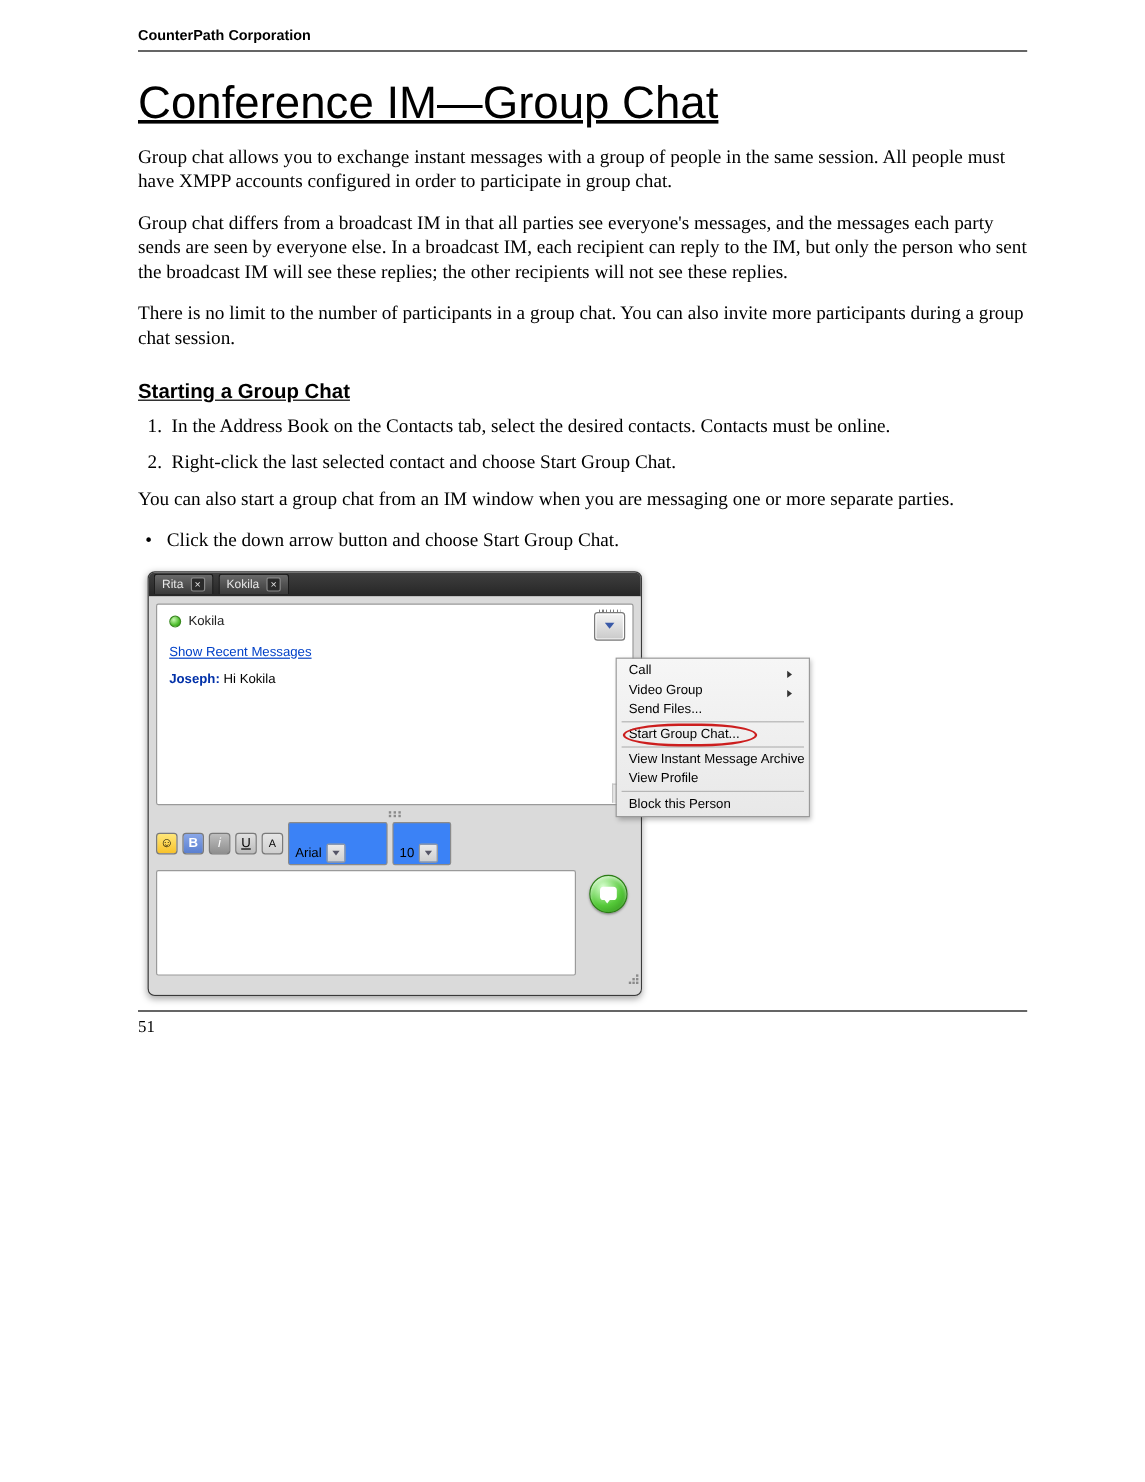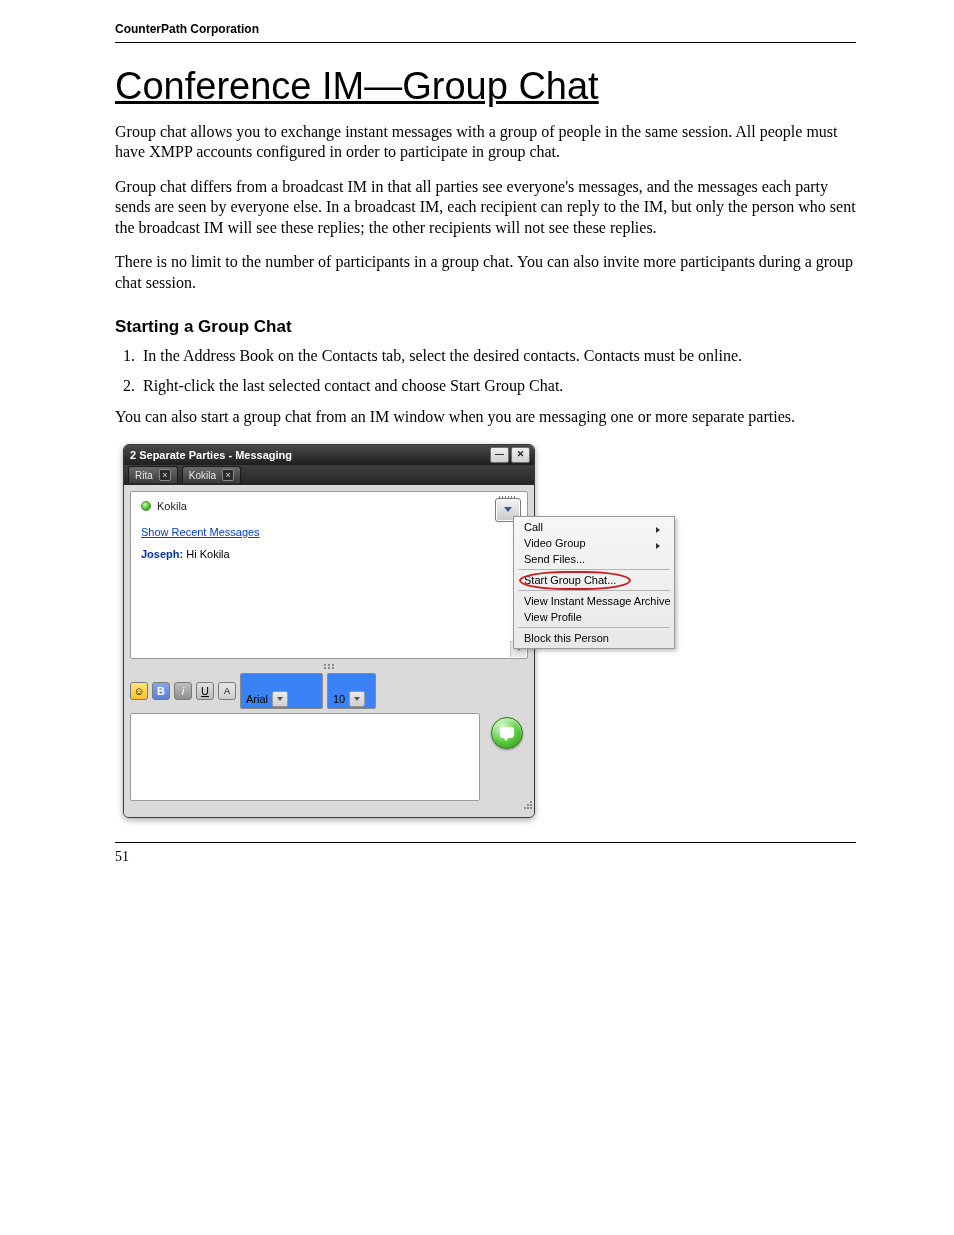--- a/index.html
+++ b/index.html
@@ -35,20 +35,21 @@
   p.body {
     font-size: 16px;
     line-height: 1.28;
     margin: 0 0 14px 0;
   }
   h2.sub {
     font-family: Arial, Helvetica, sans-serif;
     font-weight: bold;
     font-size: 17px;
     margin: 24px 0 10px 0;
+    text-decoration: underline;
   }
   ol.steps {
     margin: 0 0 10px 0;
     padding-left: 24px;
     font-size: 16px;
   }
   ol.steps li { margin-bottom: 12px; padding-left: 4px; }
   ul.bullets {
     list-style: none;
     margin: 0 0 14px 0;
@@ -374,28 +375,26 @@
 
   <h2 class="sub">Starting a Group Chat</h2>
 
   <ol class="steps">
     <li>In the Address Book on the Contacts tab, select the desired contacts. Contacts must be online.</li>
     <li>Right-click the last selected contact and choose Start Group Chat.</li>
   </ol>
 
   <p class="body">You can also start a group chat from an IM window when you are messaging one or more separate parties.</p>
 
+  <ul class="bullets">
+    <li>Click the down arrow button and choose Start Group Chat.</li>
+  </ul>
 
   <div class="shot-wrap">
     <div class="app-window">
-      <div class="titlebar">
-        <span class="tb-title">2 Separate Parties - Messaging</span>
-        <span class="win-btn">—</span>
-        <span class="win-btn">✕</span>
-      </div>
       <div class="tabstrip">
         <div class="tab active">
           <span class="tab-label">Rita</span>
           <span class="tab-x">×</span>
         </div>
         <div class="tab active">
           <span class="tab-label">Kokila</span>
           <span class="tab-x">×</span>
         </div>
       </div>

